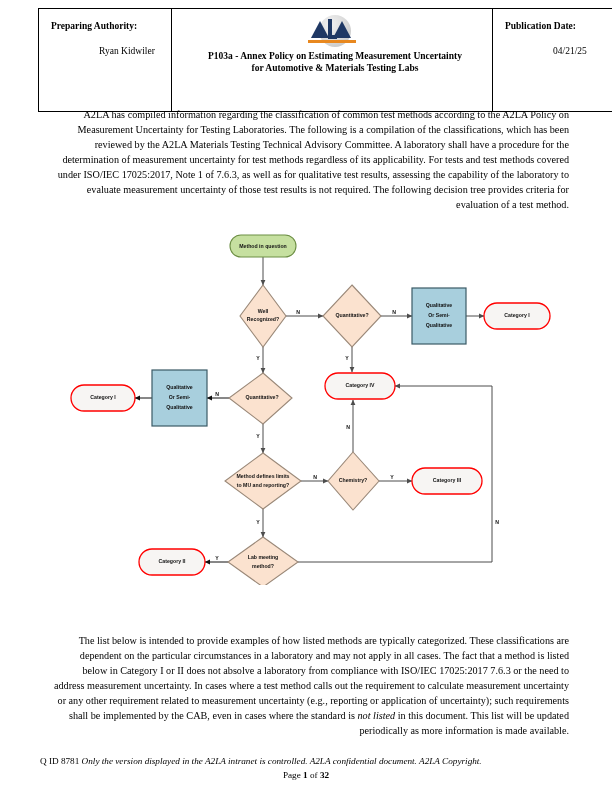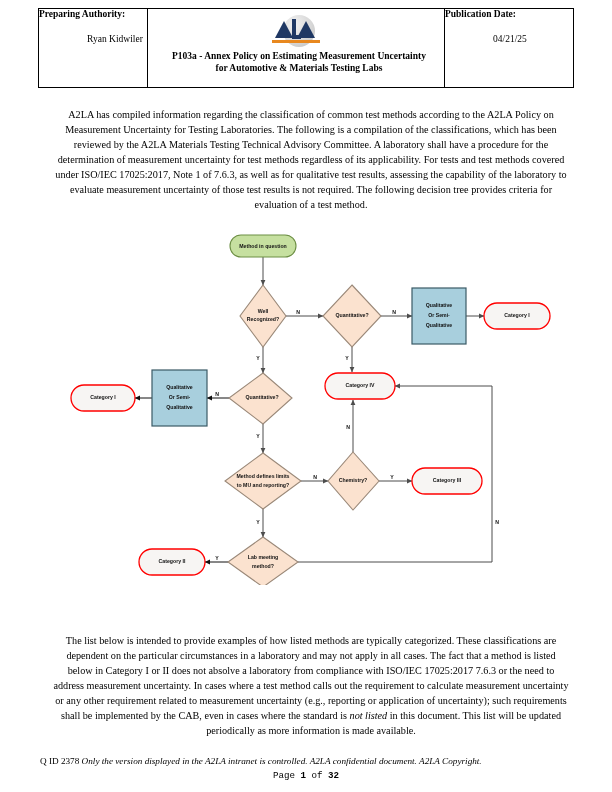--- a/index.html
+++ b/index.html
@@ -21,21 +21,21 @@
     position: absolute;
     left: 38px;
     top: 8px;
     width: 536px;
     border-collapse: collapse;
     table-layout: fixed;
   }
   .header-table td {
     border: 1px solid #000000;
     vertical-align: top;
-    padding: 0;
+    padding: 12px;
   }
   .hdr-left { width: 108px; height: 78px; padding: 6px 7px 0 7px; }
   .hdr-mid  { width: 296px; height: 78px; position: relative; }
   .hdr-right{ width: 128px; height: 78px; padding: 6px 7px 0 7px; border-radius: 7px; }
 
   .hdr-label {
     font-size: 9.5px;
     font-weight: bold;
     line-height: 1.2;
     white-space: nowrap;
@@ -117,21 +117,21 @@
     line-height: 1.25;
   }
 
   
   .para {
     position: absolute;
     left: 53px;
     width: 516px;
     font-size: 10.2px;
     line-height: 1.47;
-    text-align: center;
+    text-align: right;
   }
   #para-top { top: 108px; }
   #para-bottom { top: 610px; margin-top: 24px; }
   .para i { font-style: italic; }
 
   
   #flowchart {
     position: absolute;
     left: 40px;
     top: 225px;
@@ -161,21 +161,21 @@
 
   
   .footer-line {
     position: absolute;
     left: 40px;
     width: 532px;
     font-size: 9.2px;
     line-height: 1.3;
   }
   #footer-1 { top: 756px; text-align: left; }
-  #footer-2 { top: 770px; text-align: center; font-family: Liberation Mono, monospace; }
+  #footer-2 { top: 770px; text-align: center; }
   #footer-1 i { font-style: italic; }
   #footer-2 b { font-weight: bold; }
 </style>
 </head>
 <body>
 
 <table class="header-table">
   <tbody>
       <tr>
     <td class="hdr-left">
@@ -335,14 +335,14 @@
   <g>
     <rect x="99" y="324" width="66" height="26" rx="13" ry="13" fill="#f7f5f3" stroke="#ff0000" stroke-width="1.3"></rect>
     <text class="node-text" x="132" y="337">Category II</text>
   </g>
 
 </svg>
 </div>
 
 <div class="para" id="para-bottom"><span>The list below is intended to provide examples of how listed methods are typically categorized. These classifications are dependent on the particular circumstances in a laboratory and may not apply in all cases. The fact that a method is listed below in Category I or II does not absolve a laboratory from compliance with ISO/IEC 17025:2017 7.6.3 or the need to address measurement uncertainty. In cases where a test method calls out the requirement to calculate measurement uncertainty or any other requirement related to measurement uncertainty (e.g., reporting or application of uncertainty); such requirements shall be implemented by the CAB, even in cases where the standard is </span><i>not listed</i><span> in this document. This list will be updated periodically as more information is made available.</span></div>
 
-<div class="footer-line" id="footer-1"><span>Q ID 2378</span> <i>Only the version displayed in the A2LA intranet is controlled. A2LA confidential document. A2LA Copyright.</i></div>
+<div class="footer-line" id="footer-1"><span>Q ID 8781</span> <i>Only the version displayed in the A2LA intranet is controlled. A2LA confidential document. A2LA Copyright.</i></div>
 <div class="footer-line" id="footer-2"><span>Page </span><b>1</b><span> of </span><b>32</b></div>
 
 </body></html>

